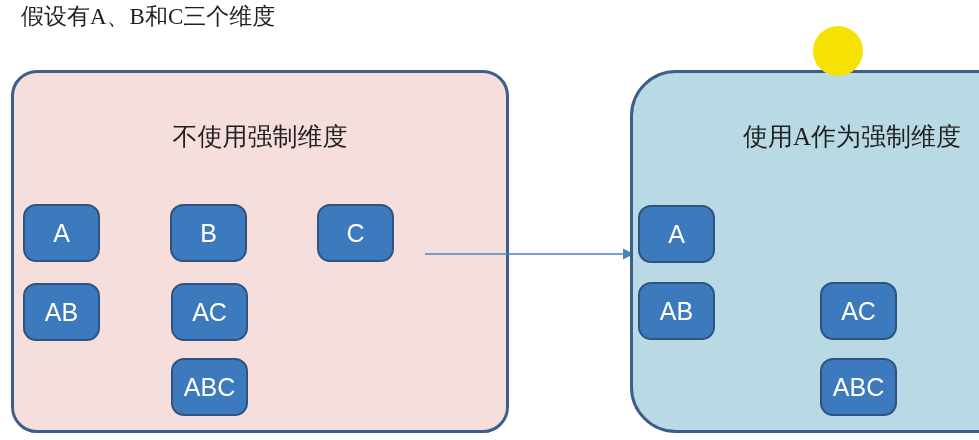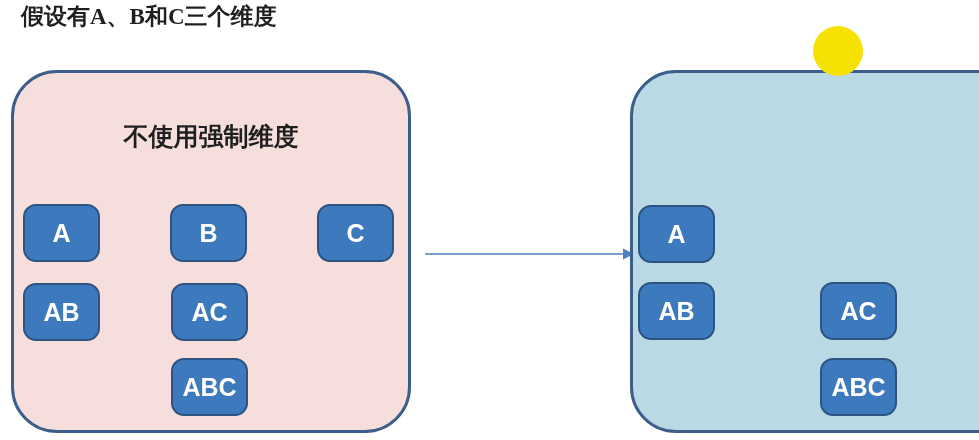--- a/index.html
+++ b/index.html
@@ -4,21 +4,20 @@
 <style>
   html, body { margin: 0; padding: 0; background: #ffffff; }
 
   .canvas {
     position: relative;
     width: 979px;
     height: 440px;
     background: #ffffff;
     overflow: hidden;
     font-family: "Liberation Sans", "DejaVu Sans", sans-serif;
-    font-weight: bold;
   }
 
   .page-title {
     position: absolute;
     left: 21px;
     top: 2px;
     font-size: 23px;
     line-height: 30px;
     color: var(--text, #1f1f1f);
     font-family: "Liberation Serif", "DejaVu Serif", serif;
@@ -26,21 +25,21 @@
   }
 
   .panel {
     position: absolute;
     top: 70px;
     height: 363px;
     border: 3px solid var(--panel-border, #3d5e8a);
     border-radius: 46px;
     box-sizing: border-box;
   }
-  .left-panel  { left: 11px;  width: 400px; background: var(--panel-pink, #f6dedc); }
+  .left-panel  { left: 11px;  width: 498px; background: var(--panel-pink, #f6dedc); border-radius: 26px; }
   .right-panel { left: 630px; width: 420px; background: var(--panel-blue, #b9d9e5); }
 
   .panel-title {
     position: absolute;
     font-size: 25px;
     color: var(--text, #1f1f1f);
     font-family: "Liberation Serif", "DejaVu Serif", serif;
     white-space: nowrap;
   }
   .left-panel .panel-title  { top: 47px; left: 0; width: 100%; text-align: center; }
@@ -112,20 +111,21 @@
     <div class="mini l-ac">AC</div>
     <div class="mini l-abc">ABC</div>
   </div>
 
   <svg class="arrow-svg" viewBox="0 0 212 22">
     <line x1="1" y1="11" x2="200" y2="11" stroke="#4f81bd" stroke-width="1.6"></line>
     <polygon points="199,5.5 210,11 199,16.5" fill="#4f81bd"></polygon>
   </svg>
 
   <div class="panel right-panel">
+    <div class="panel-title">使用A作为强制维度</div>
     <div class="mini r-a">A</div>
     <div class="mini r-ab">AB</div>
     <div class="mini r-ac">AC</div>
     <div class="mini r-abc">ABC</div>
   </div>
 
   <div class="yellow-dot"></div>
 
 </div>
 

